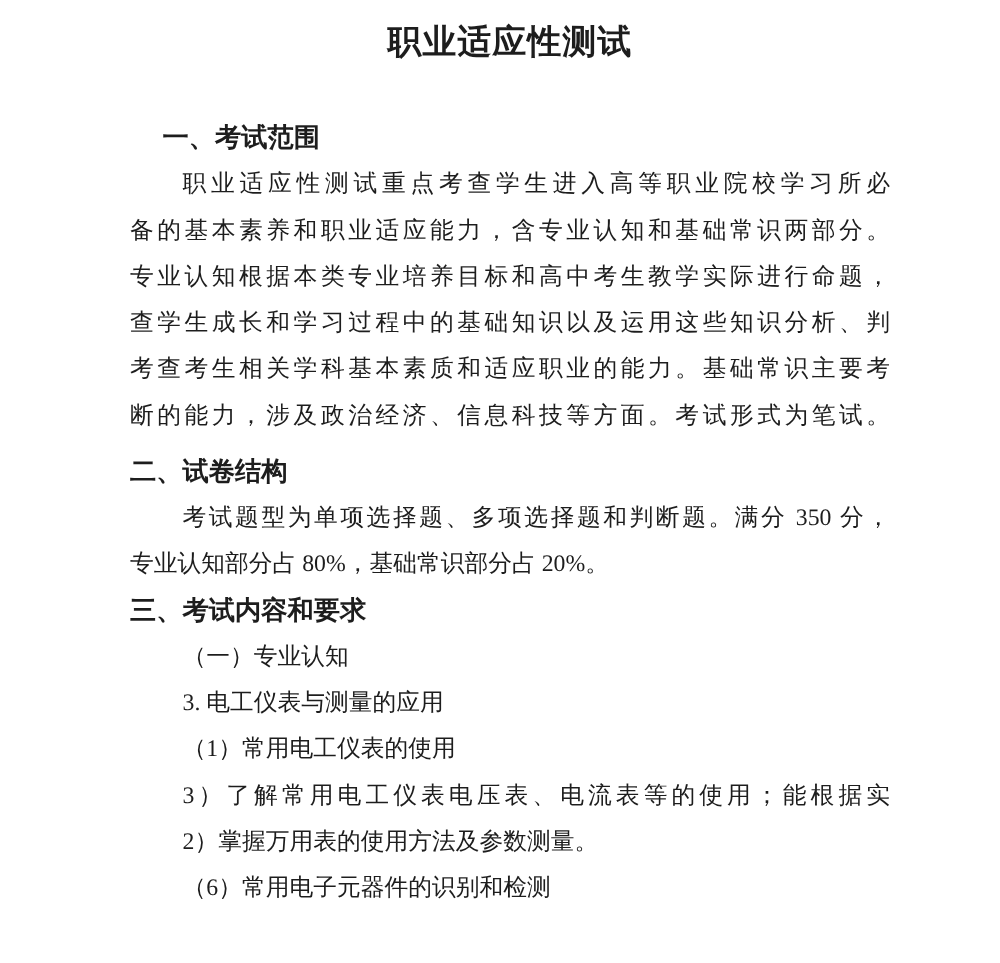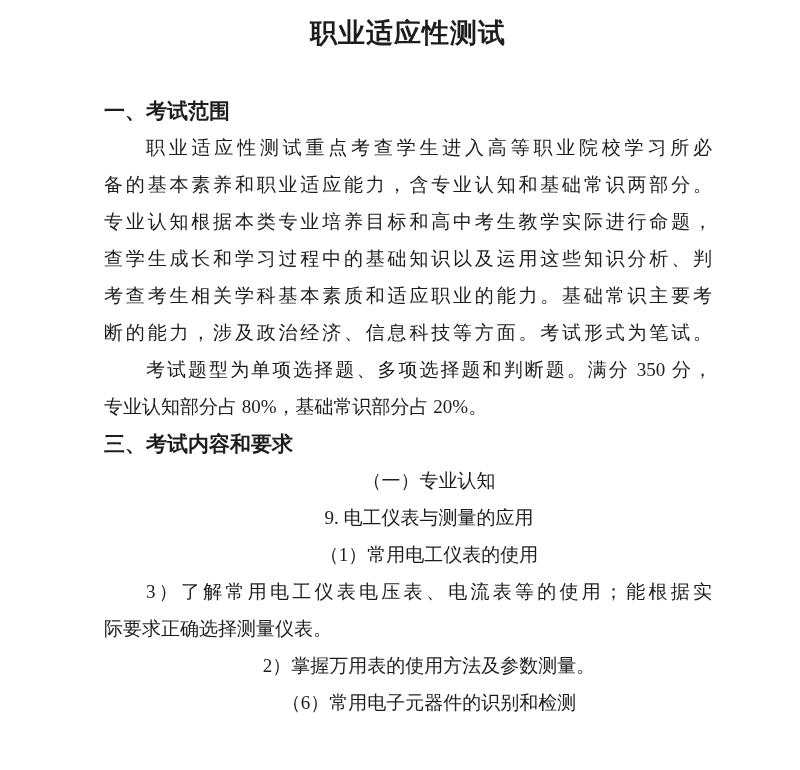--- a/index.html
+++ b/index.html
@@ -28,23 +28,23 @@
   .line {
     font-size: 19px;
     line-height: 37px;
     white-space: pre-wrap;
   }
   .heading {
     font-family: "Liberation Sans", "DejaVu Sans", sans-serif;
     font-weight: bold;
     font-size: 21px;
   }
-  .h1 { margin-top: 42px; }
+  .h1 { margin-top: 42px; margin-left: 26px; }
   .h2 { margin-top: 8px; }
-  .indent { text-indent: 42px; text-align: center; }
+  .indent { text-indent: 42px; }
   .justify {
     text-align: justify;
     text-align-last: justify;
   }
 </style>
 </head>
 <body>
 
 <div class="page">
   <div class="content">
@@ -52,26 +52,26 @@
     <div class="doc-title">职业适应性测试</div>
 
     <div class="line heading h1">一、考试范围</div>
     <div class="line indent justify">职业适应性测试重点考查学生进入高等职业院校学习所必</div>
     <div class="line justify">备的基本素养和职业适应能力，含专业认知和基础常识两部分。</div>
     <div class="line justify">专业认知根据本类专业培养目标和高中考生教学实际进行命题，</div>
     <div class="line justify">查学生成长和学习过程中的基础知识以及运用这些知识分析、判</div>
     <div class="line justify">考查考生相关学科基本素质和适应职业的能力。基础常识主要考</div>
     <div class="line justify">断的能力，涉及政治经济、信息科技等方面。考试形式为笔试。</div>
 
+    <div class="line heading h2">二、试卷结构</div>
     <div class="line indent justify">考试题型为单项选择题、多项选择题和判断题。满分 350 分，</div>
     <div class="line">专业认知部分占 80%，基础常识部分占 20%。</div>
 
     <div class="line heading">三、考试内容和要求</div>
     <div class="line indent">（一）专业认知</div>
-    <div class="line indent">9. 电工仪表与测量的应用</div>
+    <div class="line indent">3. 电工仪表与测量的应用</div>
     <div class="line indent">（1）常用电工仪表的使用</div>
     <div class="line indent justify">3）了解常用电工仪表电压表、电流表等的使用；能根据实</div>
-    <div class="line">际要求正确选择测量仪表。</div>
     <div class="line indent">2）掌握万用表的使用方法及参数测量。</div>
     <div class="line indent">（6）常用电子元器件的识别和检测</div>
 
   </div>
 </div>
 
 </body></html>

